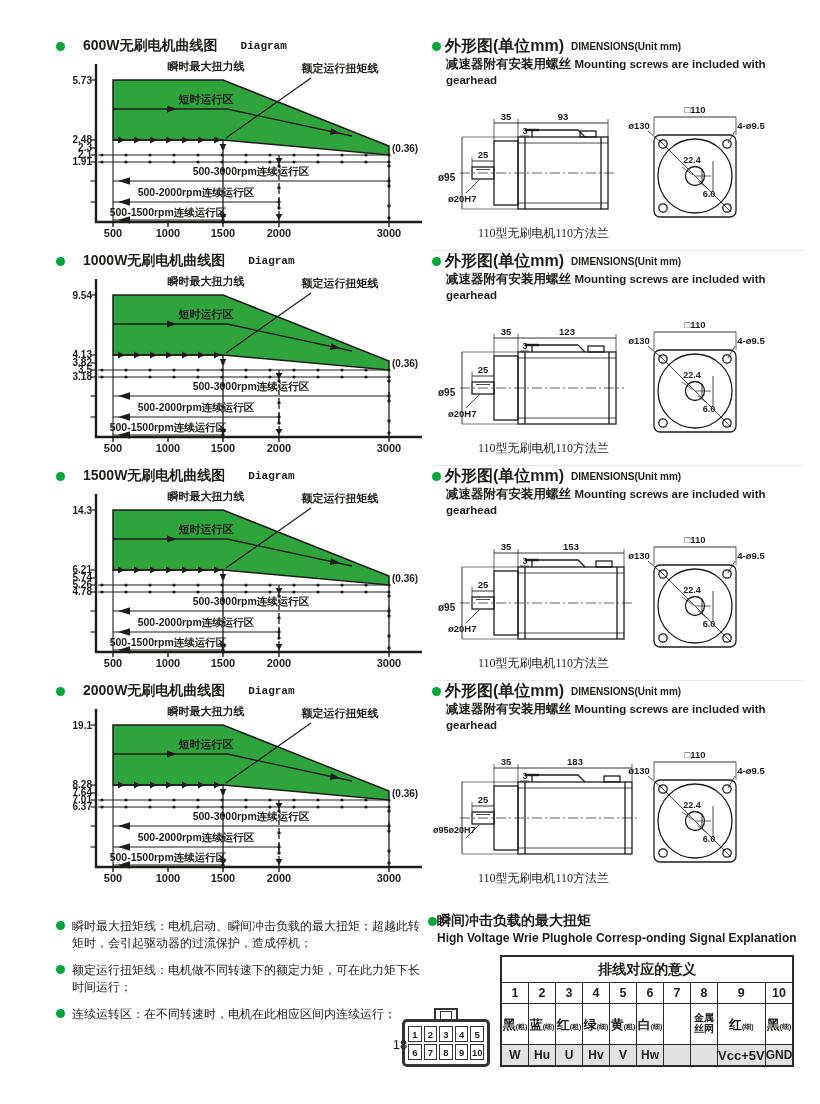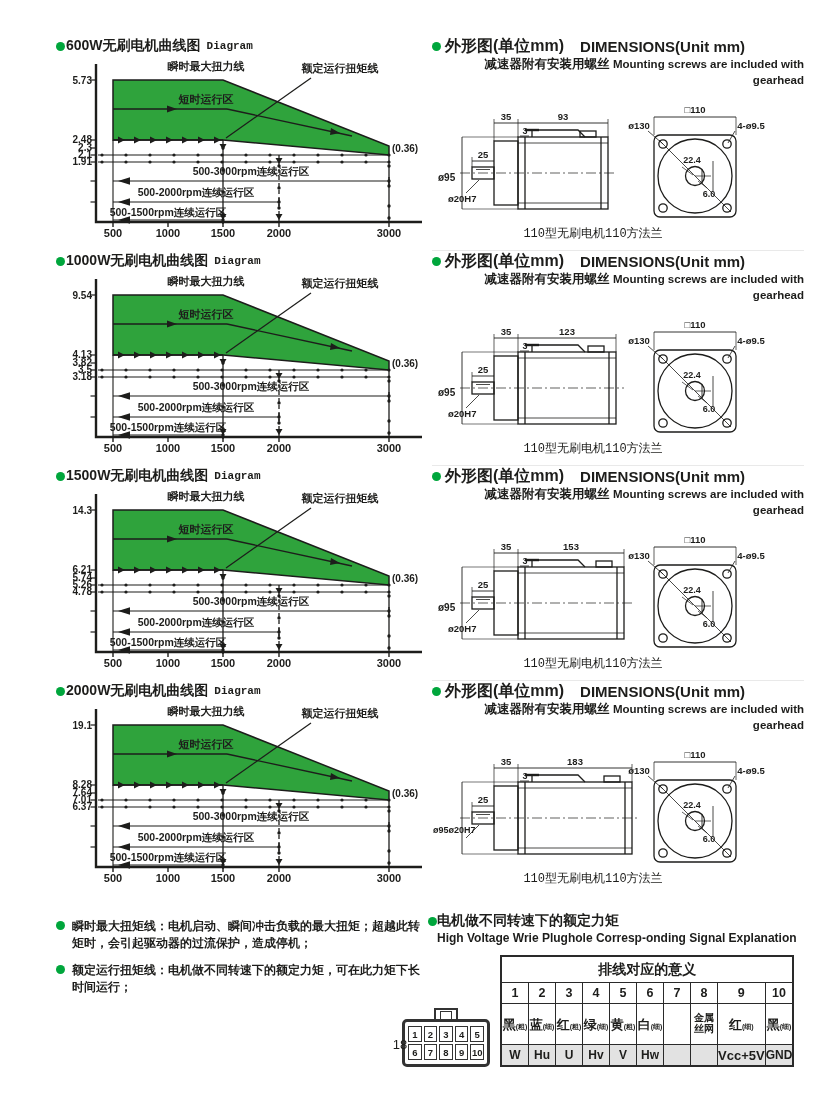--- a/index.html
+++ b/index.html
@@ -3,32 +3,32 @@
 <meta charset="utf-8">
 <style>
   html,body{margin:0;padding:0;background:#fff;}
   body{width:820px;height:1104px;position:relative;font-family:"Liberation Sans","DejaVu Sans",sans-serif;color:#1d1d1b;overflow:hidden;}
   .page{position:absolute;inset:0;padding:36px 6px 0 56px;box-sizing:border-box;}
   .sec-row{display:flex;height:215px;}
   .chart-col{width:376px;flex:0 0 auto;}
   .dim-col{width:372px;flex:0 0 auto;margin-left:0;}
   .dim-col.sep{border-bottom:1px solid #e9e9e9;}
   .bullet{display:inline-block;width:9px;height:9px;border-radius:50%;background:#00a63c;flex:0 0 auto;}
-  .chart-title{display:flex;align-items:center;gap:1px;font-weight:bold;font-size:14px;height:20px;}
+  .chart-title{display:flex;align-items:center;gap:18px;font-weight:bold;font-size:14px;height:20px;}
   .chart-title .en{font-size:11px;margin-left:5px;font-family:Liberation Mono, monospace;}
   .dim-title{display:flex;align-items:center;gap:4px;font-weight:bold;font-size:16px;height:20px;}
-  .dim-title .en{font-size:15px;margin-left:12px;}
-  .dim-sub{font-size:12.5px;font-weight:bold;margin:0 0 2px 14px;text-align:right;}
+  .dim-title .en{font-size:10px;margin-left:3px;}
+  .dim-sub{font-size:12.5px;font-weight:bold;margin:0 0 2px 14px;}
   .dim-sub .en{font-size:11.5px;}
-  .caption{font-family:Liberation Mono, monospace;font-size:12px;margin:-6px 0 0 46px;width:230px;text-align:center;}
+  .caption{font-family:Liberation Serif, serif;font-size:12px;margin:-6px 0 0 46px;width:230px;text-align:left;}
   svg text{font-family:"Liberation Sans","DejaVu Sans",sans-serif;}
   .zl{font-size:10.5px;font-weight:bold;}
   .bottom{display:flex;margin-top:16px;}
   .notes-col{width:372px;flex:0 0 auto;padding-top:6px;}
-  .note{display:flex;gap:7px;margin-bottom:9px;font-size:12px;font-weight:bold;line-height:1.45;}
+  .note{display:flex;gap:7px;margin-bottom:9px;font-size:12px;font-weight:normal;line-height:1.45;}
   .note .bullet{margin-top:3px;}
   .wiring-col{width:396px;flex:0 0 auto;}
   .w-title{display:flex;align-items:center;font-size:14px;font-weight:bold;}
   .w-sub{font-size:12px;font-weight:bold;margin:1px 0 10px 9px;}
   .w-flex{display:flex;align-items:flex-end;gap:10px;margin-left:-26px;}
   table.wt{border-collapse:collapse;border:2.5px solid #2a2a2a;}
   table.wt td{border:1.5px solid #2a2a2a;text-align:center;vertical-align:middle;padding:0;}
   .tt{font-size:14px;font-weight:bold;height:25px;}
   .pin{width:26px;height:20px;font-weight:bold;font-size:12.5px;}
   .colc{height:40px;font-weight:bold;}
@@ -834,25 +834,29 @@
   <div class="bottom">
     <div class="notes-col">
       <div class="note">
         <span class="bullet"></span>
         <span>瞬时最大扭矩线：电机启动、瞬间冲击负载的最大扭矩；超越此转矩时，会引起驱动器的过流保护，造成停机；</span>
       </div>
       <div class="note">
         <span class="bullet"></span>
         <span>额定运行扭矩线：电机做不同转速下的额定力矩，可在此力矩下长时间运行；</span>
       </div>
+      <div class="note">
+        <span class="bullet"></span>
+        <span>连续运转区：在不同转速时，电机在此相应区间内连续运行；</span>
+      </div>
     </div>
     <div class="wiring-col">
       <div class="w-title">
         <span class="bullet"></span>
-        <span>电机做不同转速下的额定力矩</span>
+        <span>瞬间冲击负载的最大扭矩</span>
       </div>
       <div class="w-sub">High Voltage Wrie Plughole Corresp-onding Signal Explanation</div>
       <div class="w-flex">
         <div class="plug">
           <div class="plug-clip">
               <div></div>
             </div>
           <div class="plug-body" id="plug-body">
               <div class="plug-cell">1</div>
               <div class="plug-cell">2</div>

